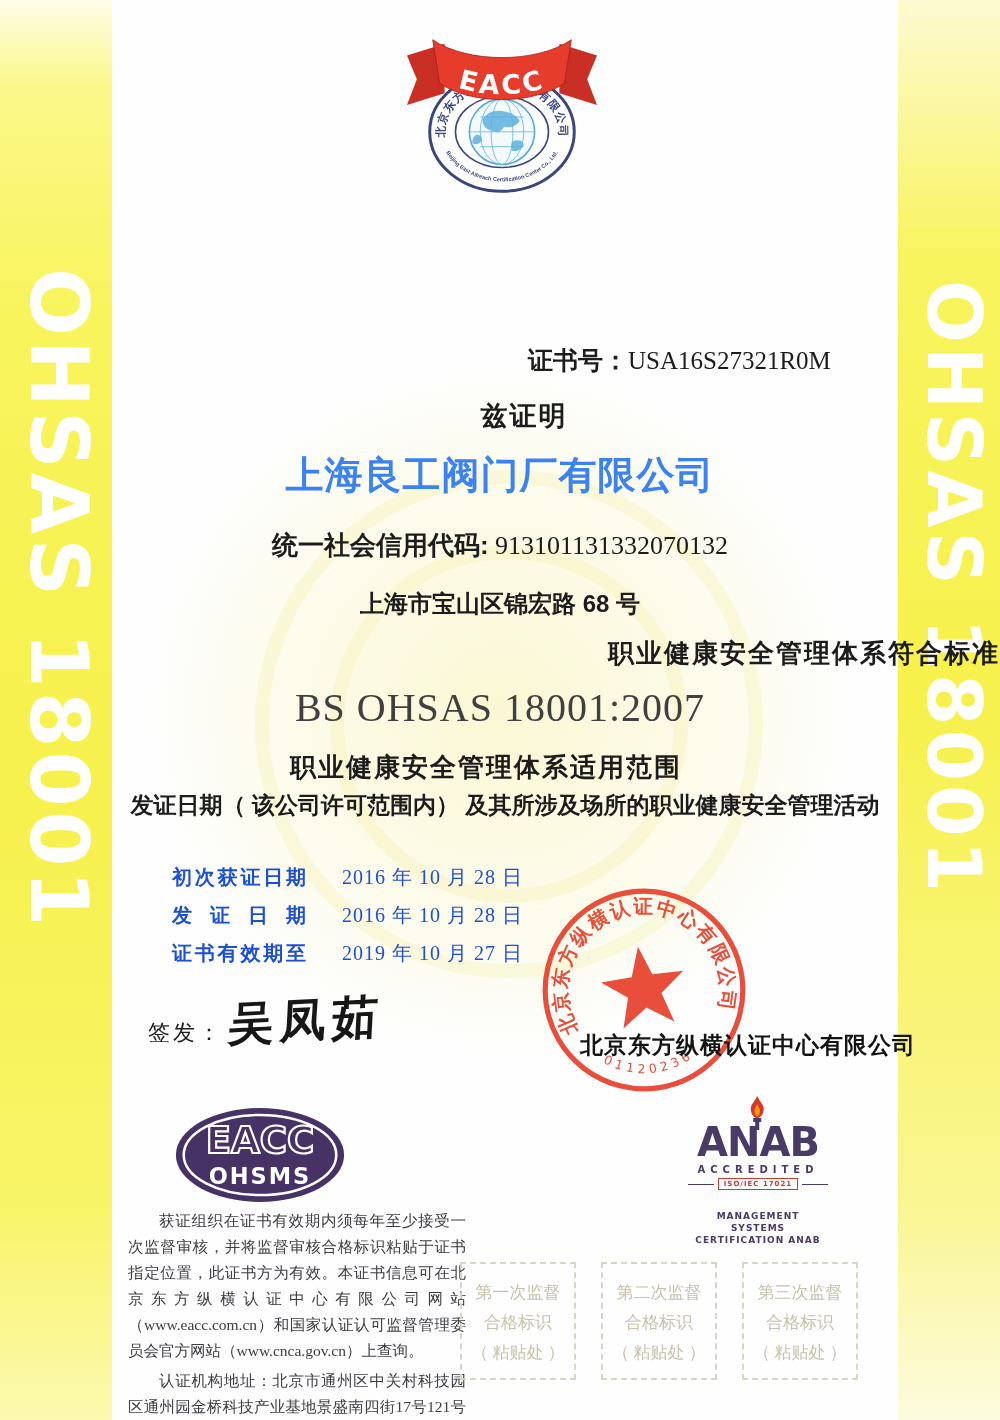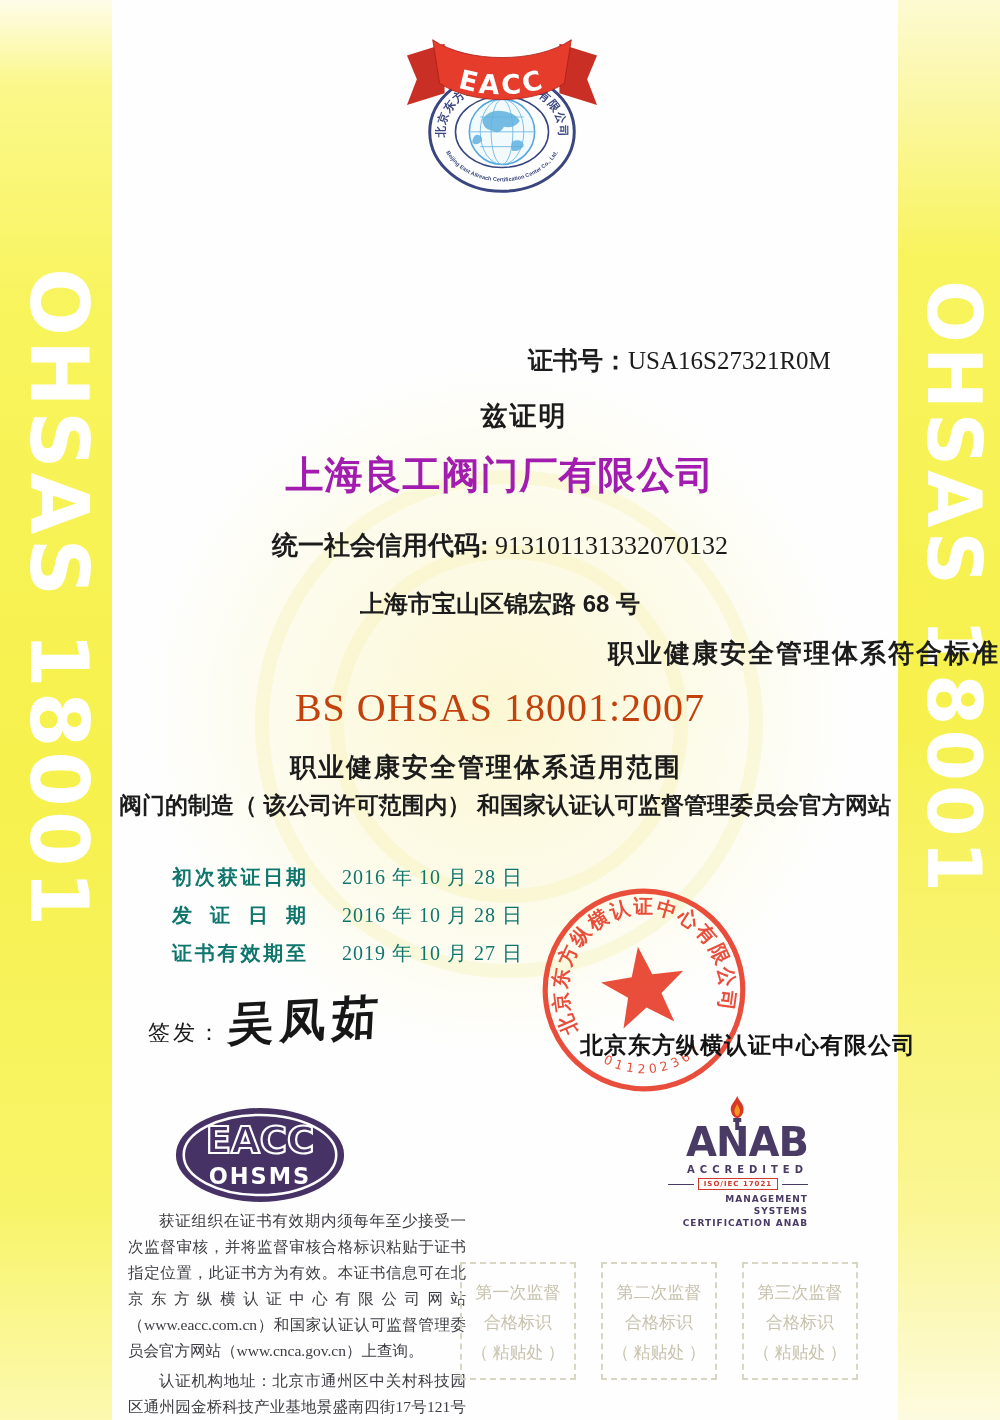--- a/index.html
+++ b/index.html
@@ -36,57 +36,57 @@
     font-family:"Liberation Sans","DejaVu Sans",sans-serif;
     font-size:66px;font-weight:800;letter-spacing:30px;text-indent:30px;
     color:#7c5110;text-shadow:0 1px 1px rgba(90,55,5,.45);}
   
   .cert-no{position:absolute;left:528px;top:344px;font-size:25px;white-space:nowrap;}
   .cert-no .lbl{font-weight:700;}
   .certify{position:absolute;left:0;top:398px;width:1000px;text-align:center;
     font-size:27px;font-weight:700;letter-spacing:2px;padding-left:24px;}
   .company{position:absolute;left:0;top:450px;width:1000px;text-align:center;
     font-family:"Liberation Sans","DejaVu Sans",sans-serif;
-    font-size:38px;font-weight:800;letter-spacing:1px;color:#a21caf;}
+    font-size:38px;font-weight:800;letter-spacing:1px;color:#3b82f6;}
   .credit{position:absolute;left:0;top:528px;width:1000px;text-align:center;font-size:26px;white-space:nowrap;}
   .credit .lbl{font-family:"Liberation Sans","DejaVu Sans",sans-serif;font-weight:700;}
   .addr{position:absolute;left:0;top:588px;width:1000px;text-align:center;
     font-family:"Liberation Sans","DejaVu Sans",sans-serif;font-size:24px;font-weight:600;}
   .std-caption{position:absolute;left:0;top:636px;width:1000px;text-align:right;
     font-family:"Liberation Sans","DejaVu Sans",sans-serif;font-size:26px;font-weight:700;letter-spacing:2px;}
   .standard{position:absolute;left:0;top:684px;width:1000px;text-align:center;
-    font-size:40px;letter-spacing:1px;color:#c2410c;}
+    font-size:40px;letter-spacing:1px;color:#404040;}
   .scope-caption{position:absolute;left:0;top:750px;width:972px;text-align:center;
     font-family:"Liberation Sans","DejaVu Sans",sans-serif;font-size:26px;font-weight:700;letter-spacing:2px;}
   .scope{position:absolute;left:115px;top:790px;width:780px;text-align:center;white-space:nowrap;
     font-family:"Liberation Sans","DejaVu Sans",sans-serif;font-size:23px;font-weight:700;}
   
-  .dates{position:absolute;left:172px;top:864px;font-size:20px;color:#0f766e;}
+  .dates{position:absolute;left:172px;top:864px;font-size:20px;color:#1d4ed8;}
   .date-row{display:flex;margin-bottom:11px;white-space:nowrap;}
   .date-row .dl{display:inline-block;width:134px;text-align:justify;text-align-last:justify;font-weight:600;}
   .date-row .dv{display:inline-block;margin-left:36px;letter-spacing:1px;}
   
   .sign{position:absolute;left:148px;top:1018px;font-size:22px;letter-spacing:3px;}
   .sign-name{position:absolute;left:228px;top:990px;font-size:46px;font-weight:700;
     transform:rotate(-3deg) skewX(-6deg);letter-spacing:6px;color:#171717;}
   
   .seal{position:absolute;left:540px;top:886px;width:208px;height:208px;transform:rotate(-8deg);opacity:.92;}
   .issuer{position:absolute;left:580px;top:1030px;font-size:23px;font-weight:700;letter-spacing:1px;color:#141414;}
   
   .ohsms{position:absolute;left:172px;top:1104px;width:176px;height:102px;}
-  .anab{position:absolute;left:668px;top:1098px;width:140px;text-align:right;
+  .anab{position:absolute;left:688px;top:1098px;width:140px;text-align:center;
     font-family:"DejaVu Sans","Liberation Sans",sans-serif;color:#4a3a66;}
   .anab-word{position:relative;font-size:40px;font-weight:800;letter-spacing:-1px;line-height:1;margin-top:24px;}
   .anab-flame{position:absolute;left:50%;top:-26px;transform:translateX(-53%);}
   .anab-acc{font-size:10px;letter-spacing:5px;font-weight:600;margin-top:2px;}
   .anab-isorow{display:flex;align-items:center;justify-content:center;margin-top:3px;}
   .anab-isorow .hline{height:1px;background:#4a3a66;flex:1;}
   .anab-iso{border:1px solid #cf3a2a;color:#cf3a2a;font-size:7px;font-weight:700;
     padding:1px 5px;margin:0 4px;letter-spacing:1px;}
-  .anab-sub{font-size:9px;font-weight:700;letter-spacing:1px;line-height:1.35;margin-top:3px;}
+  .anab-sub{font-size:9px;font-weight:700;letter-spacing:1px;line-height:1.35;margin-top:20px;}
   
   .footnotes{position:absolute;left:128px;top:1208px;width:338px;
     font-size:15.5px;line-height:1.68;color:#3c3c42;text-align:justify;}
   .footnotes p{margin:0 0 4px 0;text-indent:2em;}
   
   .stickers{position:absolute;left:460px;top:1262px;display:flex;}
   .sticker{width:112px;height:100px;border:2px dashed #d9d5c3;margin-right:25px;
     color:#c6c2ad;font-size:17px;line-height:1.75;text-align:center;padding-top:14px;box-sizing:content-box;
     font-family:"Liberation Serif","DejaVu Serif",serif;}
   .sticker:last-child{margin-right:0;}
@@ -153,21 +153,21 @@
   <div class="certify">兹证明</div>
   <div class="company">上海良工阀门厂有限公司</div>
   <div class="credit">
     <span class="lbl">统一社会信用代码:</span>
     <span>913101131332070132</span>
   </div>
   <div class="addr">上海市宝山区锦宏路 68 号</div>
   <div class="std-caption">职业健康安全管理体系符合标准</div>
   <div class="standard">BS OHSAS 18001:2007</div>
   <div class="scope-caption">职业健康安全管理体系适用范围</div>
-  <div class="scope">阀门的制造（ 该公司许可范围内） 和国家认证认可监督管理委员会官方网站</div>
+  <div class="scope">发证日期（ 该公司许可范围内） 及其所涉及场所的职业健康安全管理活动</div>
 
   <div class="dates">
     <div class="date-row">
       <span class="dl">初次获证日期</span>
       <span class="dv">2016 年 10 月 28 日</span>
     </div>
     <div class="date-row">
       <span class="dl">发证日期</span>
       <span class="dv">2016 年 10 月 28 日</span>
     </div>

